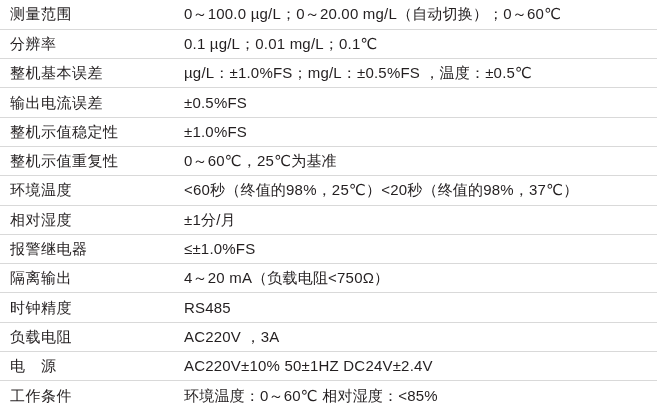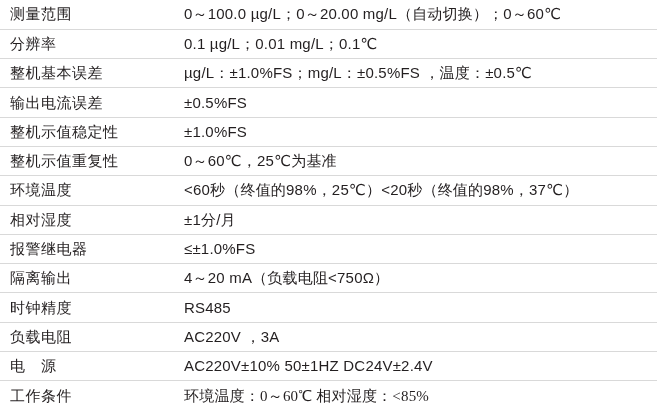--- a/index.html
+++ b/index.html
@@ -26,21 +26,20 @@
     border-bottom: 1px solid #d9d9d9;
     padding: 0 0 0 10px;
     font-size: 15px;
     line-height: 1.2;
     vertical-align: middle;
     white-space: nowrap;
     overflow: hidden;
   }
   .spec-table tr:last-child td {
     border-bottom: none;
-    font-family: Liberation Serif, serif;
   }
   td.label {
     width: 160px;
     letter-spacing: 0.5px;
   }
   td.value {
     width: 487px;
     padding-left: 14px;
     letter-spacing: 0.2px;
   }

